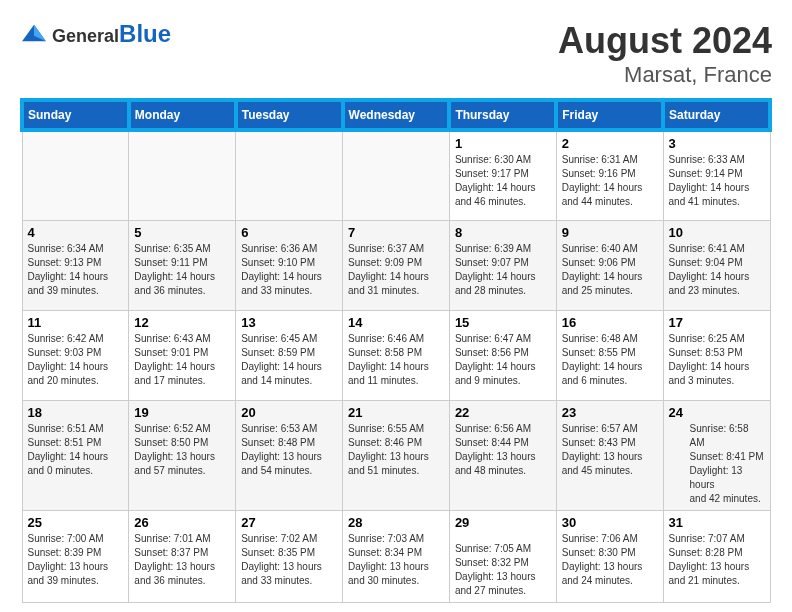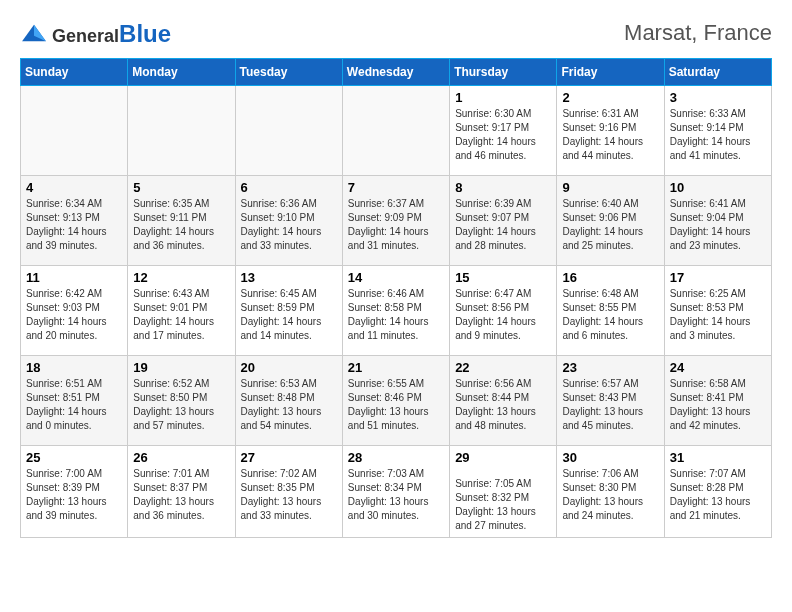--- a/index.html
+++ b/index.html
@@ -42,21 +42,21 @@
       border-collapse: collapse;
       font-size: 11px;
     }
     thead tr th {
       background-color: #1565c0;
       color: #fff;
       padding: 6px 4px;
       text-align: left;
       font-size: 12px;
       font-weight: bold;
-      border: 1px solid #0ea5e9;
+      border: 4px solid #0ea5e9;
     }
     tbody tr td {
       border: 1px solid #ccc;
       vertical-align: top;
       padding: 4px 5px;
       height: 90px;
       width: 14.28%;
       background: #fff;
     }
     tbody tr:nth-child(even) td {
@@ -83,20 +83,21 @@
   <div class="logo">
     <svg class="logo-icon" viewBox="0 0 30 24" xmlns="http://www.w3.org/2000/svg">
       <polygon points="15,2 28,20 2,20" fill="#1565c0"></polygon>
       <polygon points="15,2 28,20 15,14" fill="#42a5f5"></polygon>
     </svg>
     <div>
       <span style="font-size:18px;font-weight:bold;color:#333;">General</span><span style="font-size:24px;font-weight:bold;color:#1565c0;">Blue</span>
     </div>
   </div>
   <div class="title-block">
+    <div class="month-title">August 2024</div>
     <div class="location">Marsat, France</div>
   </div>
 </div>
 
 <table>
   <thead>
     <tr>
     <th>Sunday</th>
         <th>Monday</th>
         <th>Tuesday</th>
@@ -274,21 +275,21 @@
         </td>
         <td>
           <div class="day-num">23</div>
           <div class="day-info" style="white-space: pre-line;">Sunrise: 6:57 AM
 Sunset: 8:43 PM
 Daylight: 13 hours
 and 45 minutes.</div>
         </td>
         <td>
           <div class="day-num">24</div>
-          <div class="day-info" style="white-space: pre-line;">Sunrise: 6:58 AM
+          <div class="day-info" style="white-space: pre-line; margin-left: 21px;">Sunrise: 6:58 AM
 Sunset: 8:41 PM
 Daylight: 13 hours
 and 42 minutes.</div>
         </td>
       </tr>
       <tr>
         <td>
           <div class="day-num">25</div>
           <div class="day-info" style="white-space: pre-line;">Sunrise: 7:00 AM
 Sunset: 8:39 PM

